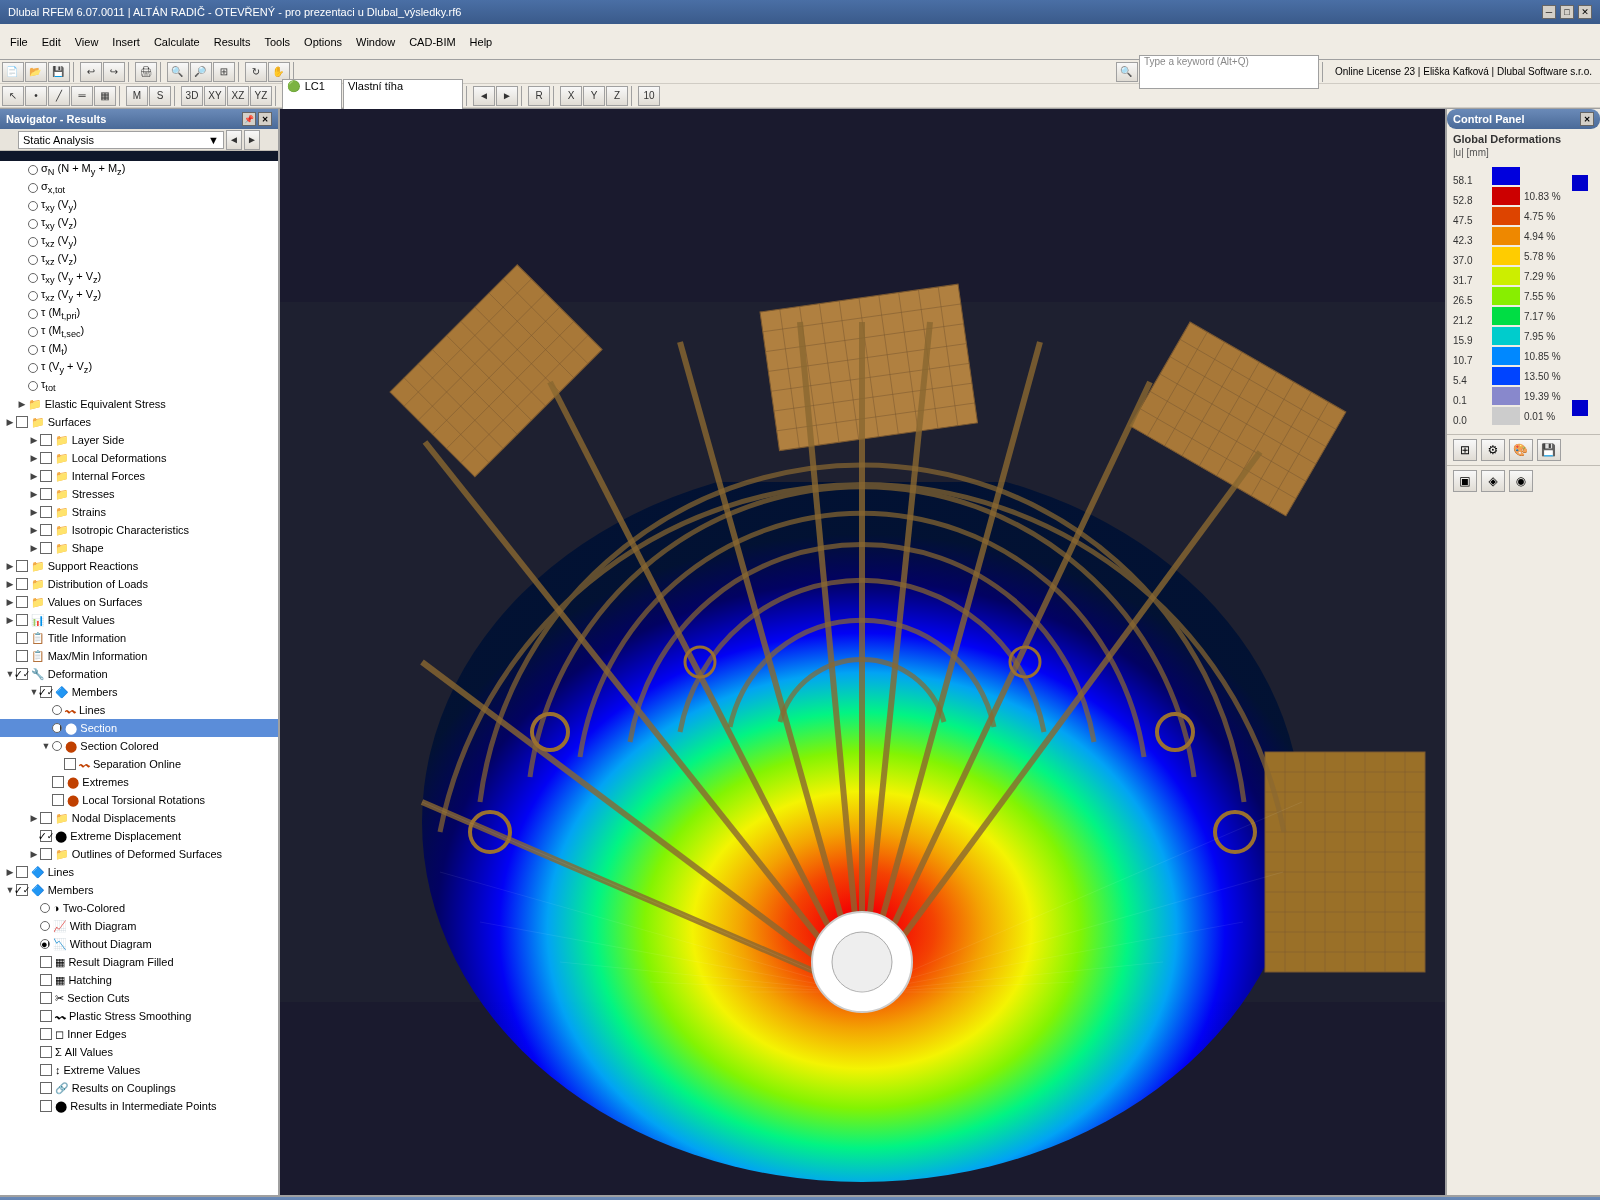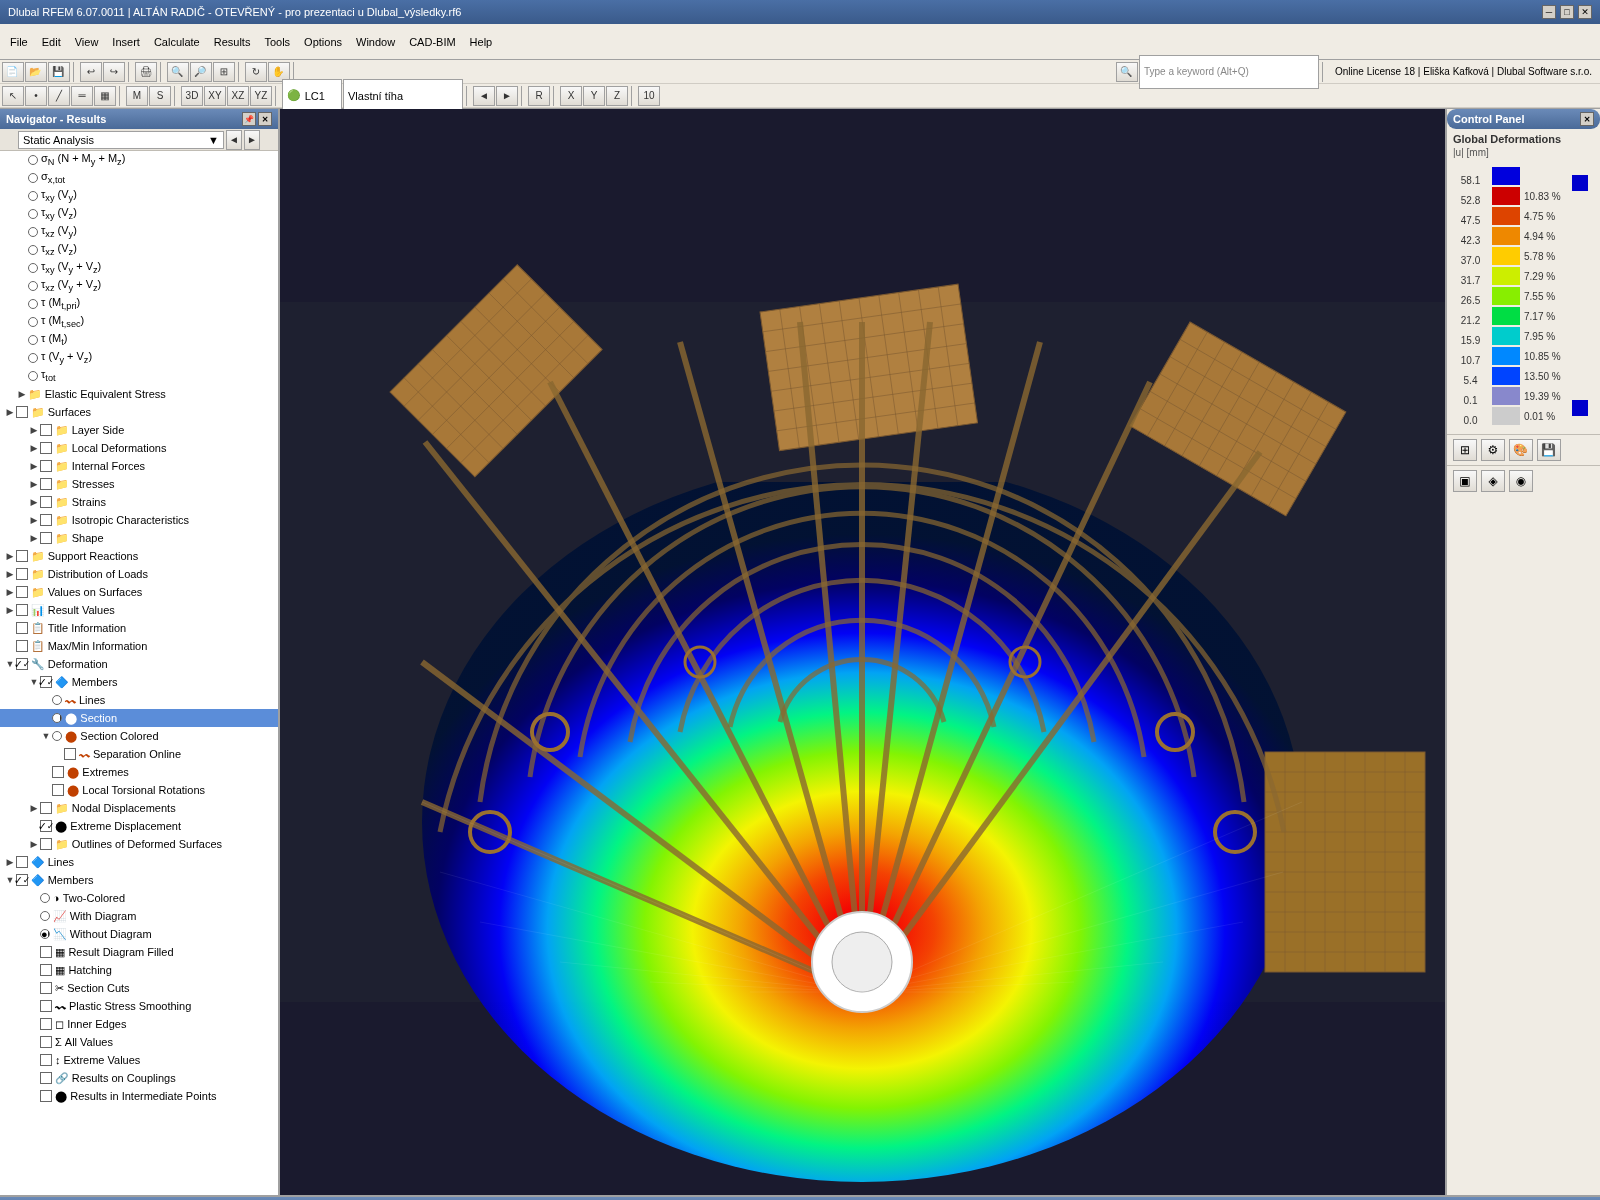--- a/index.html
+++ b/index.html
@@ -48,21 +48,21 @@
       width: 22px; height: 20px;
       background: linear-gradient(to bottom, #f8f8f8, #e0dcd4);
       border: 1px solid #a0a0a0;
       display: flex; align-items: center; justify-content: center;
       cursor: pointer; font-size: 10px; color: #333;
     }
     .tb-sep { width: 4px; height: 20px; border-left: 1px solid #a0a0a0; margin: 0 2px; }
     .tb-dropdown {
       height: 34px; padding: 0 4px;
       background: white; border: 1px solid #a0a0a0;
-      font-size: 11px; display: flex; align-items: center; gap: 4px;
+      font-size: 11px; display: flex; align-items: flex-start; gap: 4px;
     }
     
     
     .main-area {
       display: flex;
       height: calc(1200px - 22px - 20px - 48px - 24px);
     }
     
     
     .navigator {
@@ -101,20 +101,21 @@
       background: white; border: 1px solid #a0a0a0;
       font-size: 11px; padding: 0 4px;
       display: flex; align-items: center; justify-content: space-between;
     }
     
     .tree-area {
       flex: 1;
       overflow-y: auto;
       overflow-x: hidden;
       background: white;
+      margin-top: 10px;
     }
     
     .tree-item {
       height: 18px;
       display: flex;
       align-items: center;
       padding-left: 4px;
       cursor: pointer;
       font-size: 11px;
       white-space: nowrap;
@@ -181,21 +182,21 @@
       align-items: center;
       height: 20px;
       gap: 4px;
       font-size: 10px;
     }
     .color-swatch {
       width: 28px;
       height: 18px;
       flex-shrink: 0;
     }
-    .color-value { font-size: 10px; color: #333; min-width: 35px; text-align: center; margin-top: 9px; }
+    .color-value { font-size: 10px; color: #333; min-width: 35px; text-align: left; margin-top: 9px; }
     .color-pct { font-size: 10px; color: #333; min-width: 45px; }
     
     .cp-toolbar {
       display: flex;
       padding: 4px 6px;
       gap: 4px;
       border-top: 1px solid #c0bcb4;
       margin-top: auto;
     }
     .cp-toolbar-btn {
@@ -305,21 +306,21 @@
     <div class="tb-sep"></div>
     <div class="tb-btn">↻</div>
     <div class="tb-btn">✋</div>
     <div class="tb-sep"></div>
     <div style="flex:1"></div>
     <div class="tb-btn">🔍</div>
     <div class="tb-dropdown" style="width:180px;">
       <span style="color:#888;font-size:10px;">Type a keyword (Alt+Q)</span>
     </div>
     <div class="tb-sep"></div>
-    <span style="font-size:10px;padding:0 6px;">Online License 18 | Eliška Kafková | Dlubal Software s.r.o.</span>
+    <span style="font-size:10px;padding:0 6px;">Online License 23 | Eliška Kafková | Dlubal Software s.r.o.</span>
   </div>
   <div class="toolbar-row">
     <div class="tb-btn">↖</div>
     <div class="tb-btn">•</div>
     <div class="tb-btn">╱</div>
     <div class="tb-btn">═</div>
     <div class="tb-btn">▦</div>
     <div class="tb-sep"></div>
     <div class="tb-btn">M</div>
     <div class="tb-btn">S</div>

